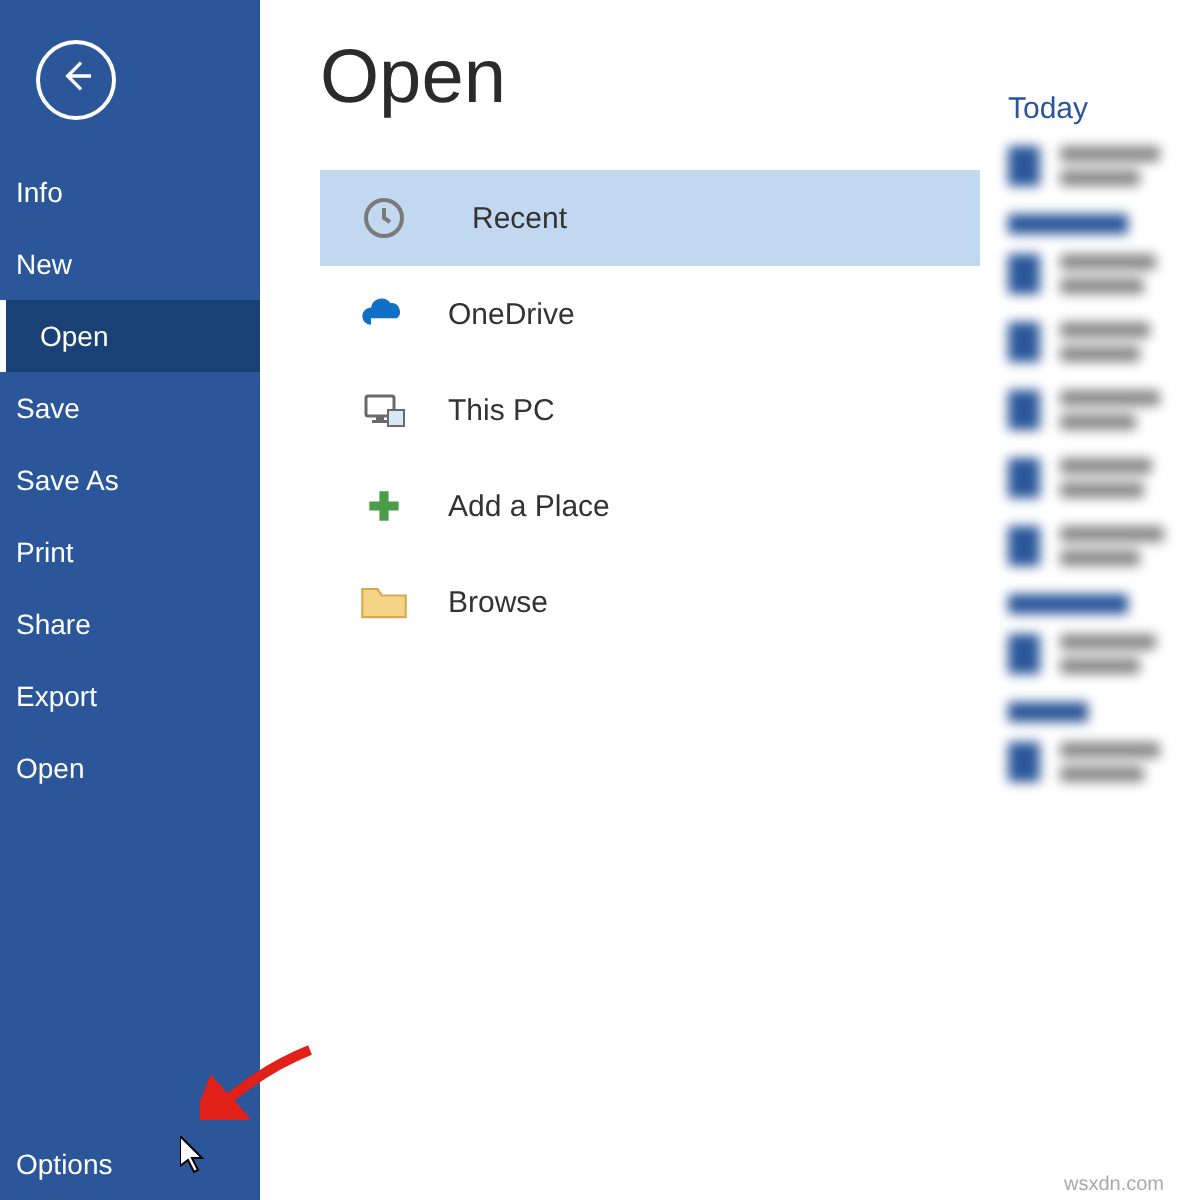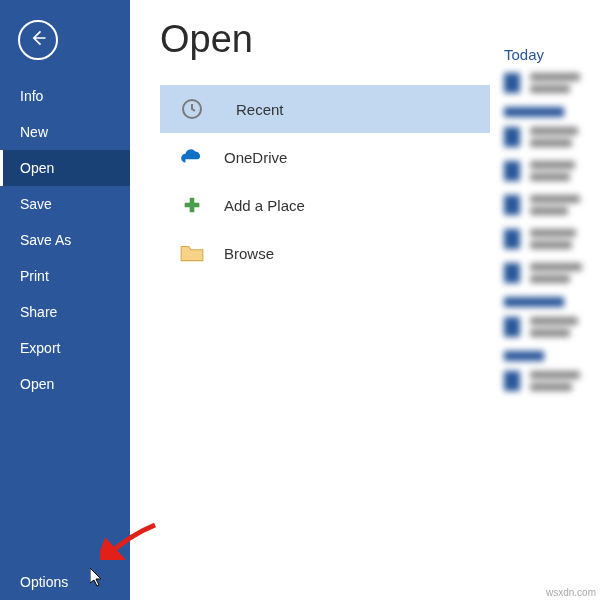--- a/index.html
+++ b/index.html
@@ -1,40 +1,40 @@
 <!DOCTYPE html>
 <html><head>
   <meta charset="utf-8">
   <style>
     * { margin: 0; padding: 0; box-sizing: border-box; font-family: "Segoe UI", sans-serif; }
     body { width: 600px; height: 600px; overflow: hidden; background: #fff; position: relative; }
     .container { display: flex; height: 100%; }
     .sidebar { width: 130px; background: #2b579a; color: #fff; display: flex; flex-direction: column; padding-top: 12px; }
     .back-btn { width: 40px; height: 40px; border: 2px solid #fff; border-radius: 50%; margin: 8px 0 18px 18px; display: flex; align-items: center; justify-content: center; cursor: pointer; }
     .back-btn svg { width: 20px; height: 20px; fill: none; stroke: #fff; stroke-width: 2; }
-    .nav-item { padding: 10px 20px; font-size: 14px; cursor: pointer; color: #fff; }
+    .nav-item { padding: 10px 8px; font-size: 14px; cursor: pointer; color: #fff; }
     .nav-item.selected { background: #194176; border-left: 3px solid #fff; padding-left: 17px; }
     .nav-item.disabled { color: #7a9ecf; cursor: default; }
     .spacer { flex: 1; }
     .main { flex: 1; padding: 18px 0 0 30px; display: flex; }
     .places { flex: 0 0 330px; }
     .title { font-size: 38px; font-weight: 300; color: #2b2b2b; margin-bottom: 24px; }
     .place { display: flex; align-items: center; height: 48px; padding: 0 18px; cursor: pointer; font-size: 15px; color: #333; }
     .place.selected { background: #c1d8f0; gap: 12px; }
     .place .icon { width: 28px; height: 28px; margin-right: 18px; display: flex; align-items: center; justify-content: center; }
     .recent-right { flex: 1; padding: 28px 10px 0 14px; }
     .rhead { color: #2b579a; font-size: 15px; margin-bottom: 10px; }
     .blurrow { display: flex; align-items: center; margin-bottom: 14px; filter: blur(3px); }
     .bluricon { width: 16px; height: 20px; background: #2b579a; margin-right: 10px; flex-shrink: 0; }
     .blurlines { display: flex; flex-direction: column; gap: 4px; }
     .blurline { height: 8px; background: #888; border-radius: 2px; }
     .blurhead { width: 60px; height: 10px; background: #2b579a; margin: 14px 0 10px; filter: blur(3px); }
     .arrow { position: absolute; left: 100px; top: 520px; width: 60px; height: 40px; pointer-events: none; }
     .cursor { position: absolute; left: 90px; top: 568px; width: 14px; height: 20px; pointer-events: none; }
-    .watermark { position: absolute; bottom: 2px; right: 4px; font-size: 10px; color: #aaa; }
+    .watermark { position: absolute; bottom: 2px; right: 18px; font-size: 10px; color: #aaa; }
   </style>
 </head>
 <body>
 
 <div class="container">
   <div class="sidebar">
     <div class="back-btn">
       <span>
         <svg viewBox="0 0 24 24">
             <path d="M15 4l-8 8 8 8M7 12h14"></path>
@@ -70,20 +70,31 @@
 
       <div class="place">
         <span class="icon">
           <svg viewBox="0 0 24 24" width="26" height="26">
               <path d="M6 17a4 4 0 010-8 5 5 0 019-2 4 4 0 013 7H6z" fill="#1070c6"></path>
             </svg>
         </span>
         <span>OneDrive</span>
       </div>
 
+      <div class="place">
+        <span class="icon">
+          <svg viewBox="0 0 24 24" width="24" height="24">
+              <rect x="3" y="5" width="14" height="10" rx="1" fill="none" stroke="#6a6a6a" stroke-width="1.5"></rect>
+              <rect x="8" y="15" width="4" height="2" fill="#6a6a6a"></rect>
+              <rect x="6" y="17" width="8" height="1.5" fill="#6a6a6a"></rect>
+              <rect x="14" y="12" width="8" height="8" fill="#d8e8f8" stroke="#6a6a6a"></rect>
+            </svg>
+        </span>
+        <span>This PC</span>
+      </div>
 
       <div class="place">
         <span class="icon">
           <svg viewBox="0 0 24 24" width="22" height="22">
               <path d="M12 4v16M4 12h16" stroke="#4a9e4a" stroke-width="5"></path>
             </svg>
         </span>
         <span>Add a Place</span>
       </div>
 

